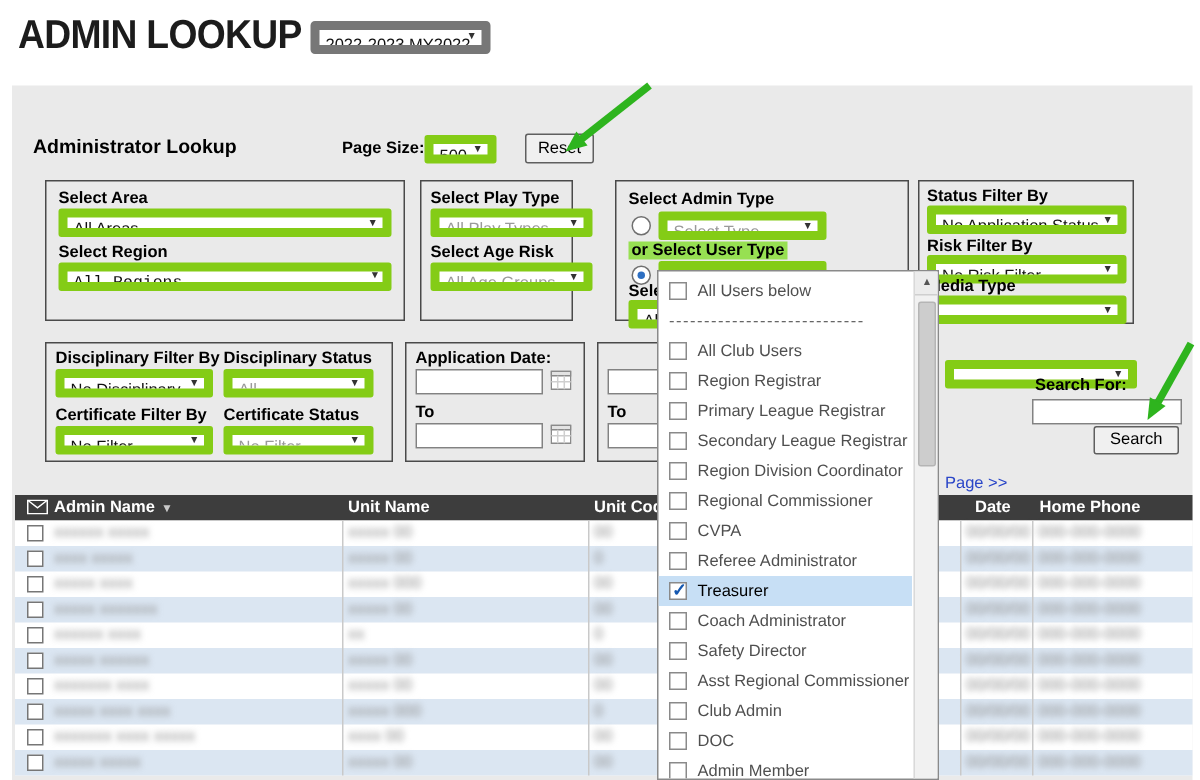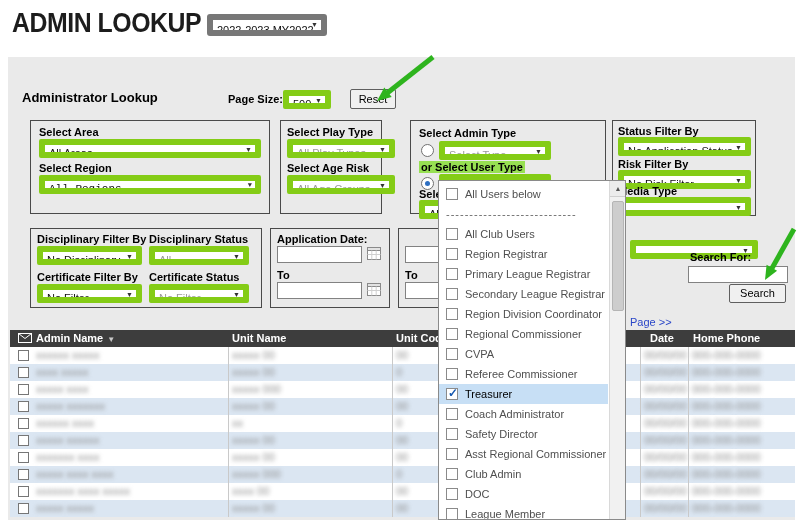--- a/index.html
+++ b/index.html
@@ -320,21 +320,21 @@
         <div class="ut-item">
     <span class="cb"></span>
     <span class="ut-label">Regional Commissioner</span>
   </div>
         <div class="ut-item">
     <span class="cb"></span>
     <span class="ut-label">CVPA</span>
   </div>
         <div class="ut-item">
     <span class="cb"></span>
-    <span class="ut-label">Referee Commissioner</span>
+    <span class="ut-label">Referee Administrator</span>
   </div>
         <div class="ut-item checked">
     <span class="cb"></span>
     <span class="ut-label">Treasurer</span>
   </div>
         <div class="ut-item">
     <span class="cb"></span>
     <span class="ut-label">Coach Administrator</span>
   </div>
         <div class="ut-item">
@@ -348,21 +348,21 @@
         <div class="ut-item">
     <span class="cb"></span>
     <span class="ut-label">Club Admin</span>
   </div>
         <div class="ut-item">
     <span class="cb"></span>
     <span class="ut-label">DOC</span>
   </div>
         <div class="ut-item">
     <span class="cb"></span>
-    <span class="ut-label">League Member</span>
+    <span class="ut-label">Admin Member</span>
   </div>
       </div>
     <div class="ut-scroll">
       <div class="ut-scroll-up">▲</div>
       <div class="ut-thumb"></div>
     </div>
   </div>
 
   <svg class="arrows" width="800" height="520" viewBox="0 0 800 520">
     <line x1="433" y1="57" x2="386" y2="94" style="stroke:var(--arrow-green);stroke-width:5;"></line>

